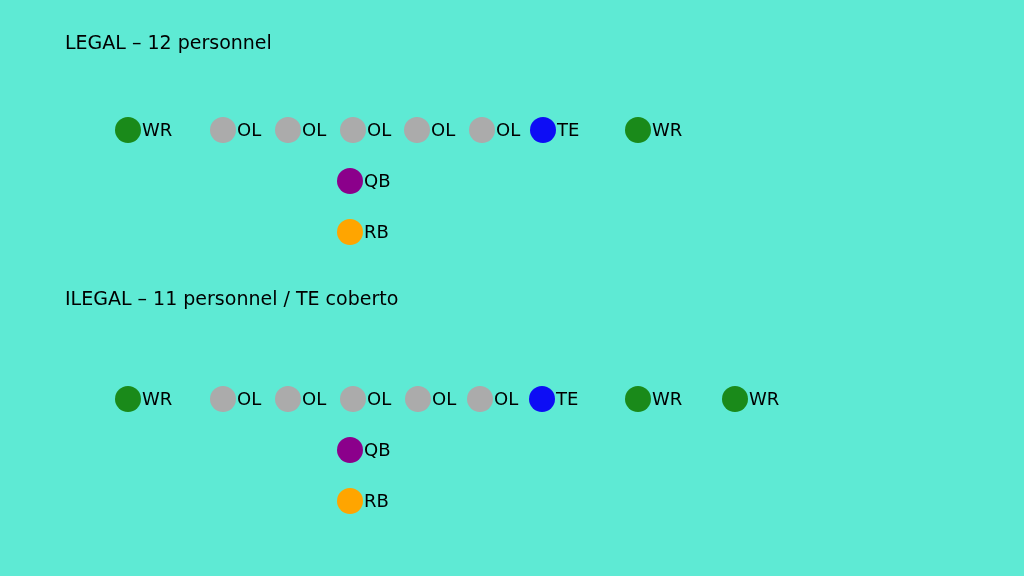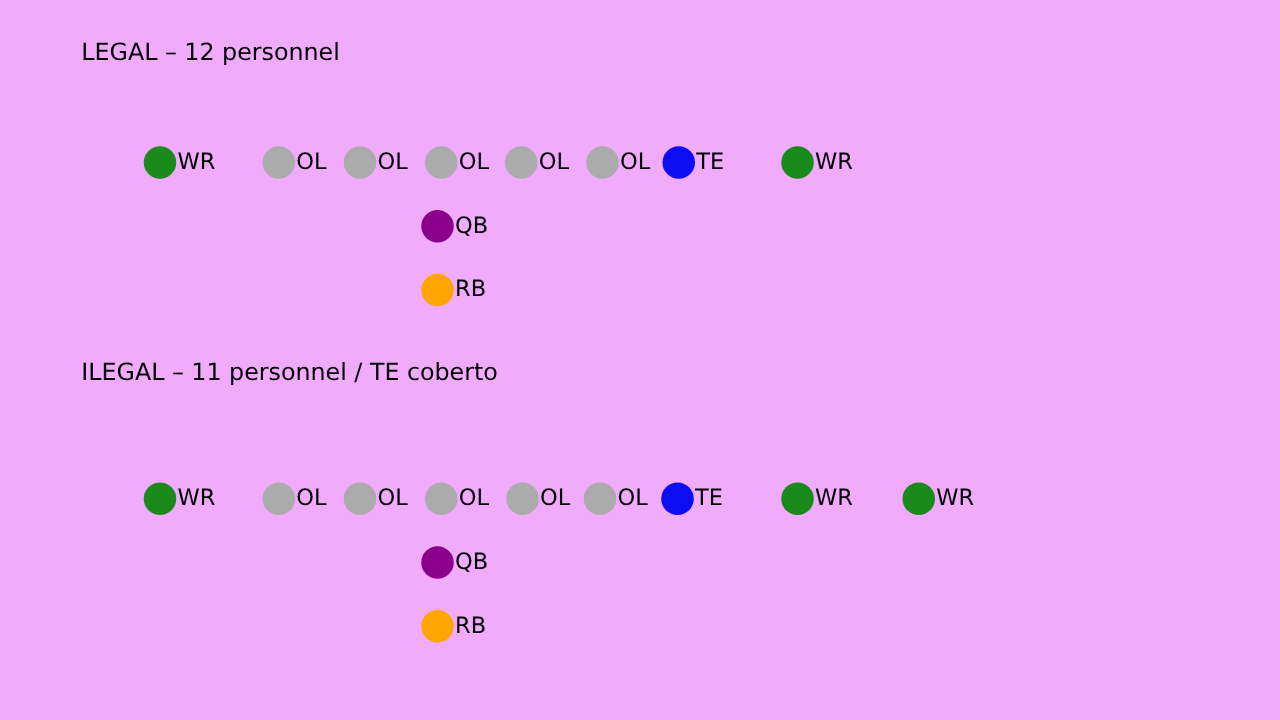--- a/index.html
+++ b/index.html
@@ -5,21 +5,21 @@
   html, body {
     margin: 0;
     padding: 0;
     background: #ffffff;
     font-family: "DejaVu Sans", "Liberation Sans", sans-serif;
   }
   #canvas {
     position: relative;
     width: 1024px;
     height: 576px;
-    background: #f0abfc;
+    background: #5eead4;
     overflow: hidden;
   }
   .section-title {
     position: absolute;
     font-size: 19px;
     line-height: 1.2;
     color: #000000;
     white-space: pre;
   }
   .player {

